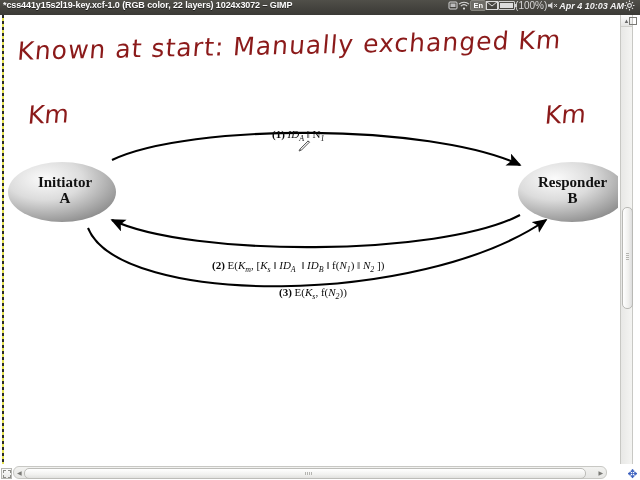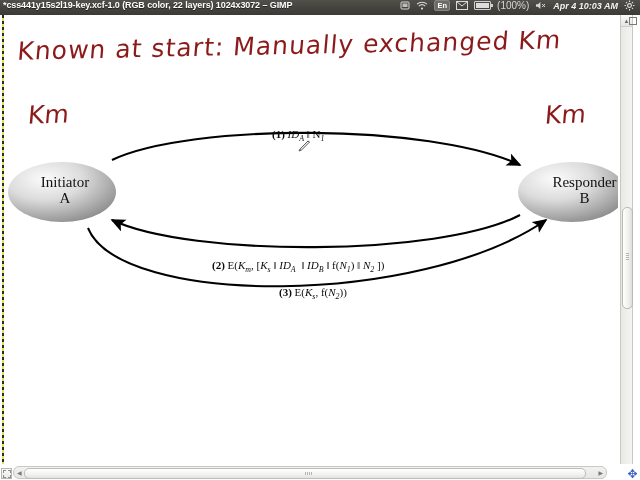--- a/index.html
+++ b/index.html
@@ -34,21 +34,21 @@
     letter-spacing: -0.1px;
     font-size: 9px;
     font-weight: bold;
     color: #fdfdfd;
     text-shadow: 0 1px 0 rgba(0,0,0,.5);
   }
   #tray {
     margin-left: auto;
     display: flex;
     align-items: center;
-    gap: 6px;
+    gap: 0;
     padding-right: 2px;
   }
   .tray-ico {
     display: inline-flex;
     align-items: center;
     justify-content: center;
     color: #dedede;
     font-size: 9px;
     line-height: 1;
   }
@@ -148,27 +148,27 @@
     left: 545px; top: 85px;
     font-size: 25px;
     transform: skewX(-7deg) rotate(-2deg);
   }
 
   
   .node-label {
     position: absolute;
     text-align: center;
     font-family: "Liberation Serif", serif;
-    font-weight: normal;
+    font-weight: bold;
     color: #111111;
     line-height: 1.05;
     user-select: none;
   }
   #label-initiator { left: 15px; top: 160px; width: 100px; font-size: 15px; }
-  #label-responder { left: 532px; top: 160px; width: 105px; font-size: 15px; }
+  #label-responder { left: 520px; top: 160px; width: 105px; font-size: 15px; }
   .node-label .sub2 { display: block; font-size: 15px; }
 
   
   .msg-label {
     position: absolute;
     font-family: "Liberation Serif", serif;
     font-size: 11px;
     color: #0c0c0c;
     white-space: nowrap;
     user-select: none;

